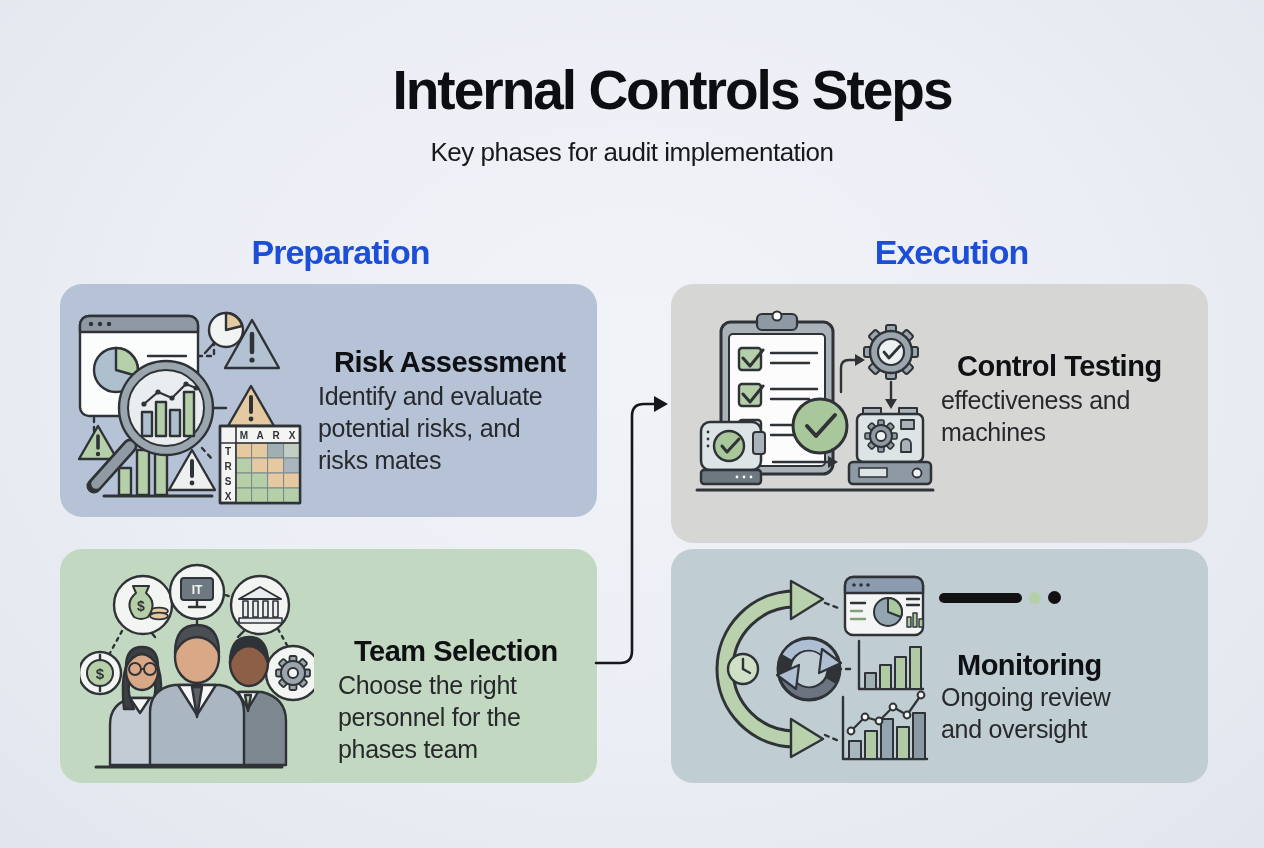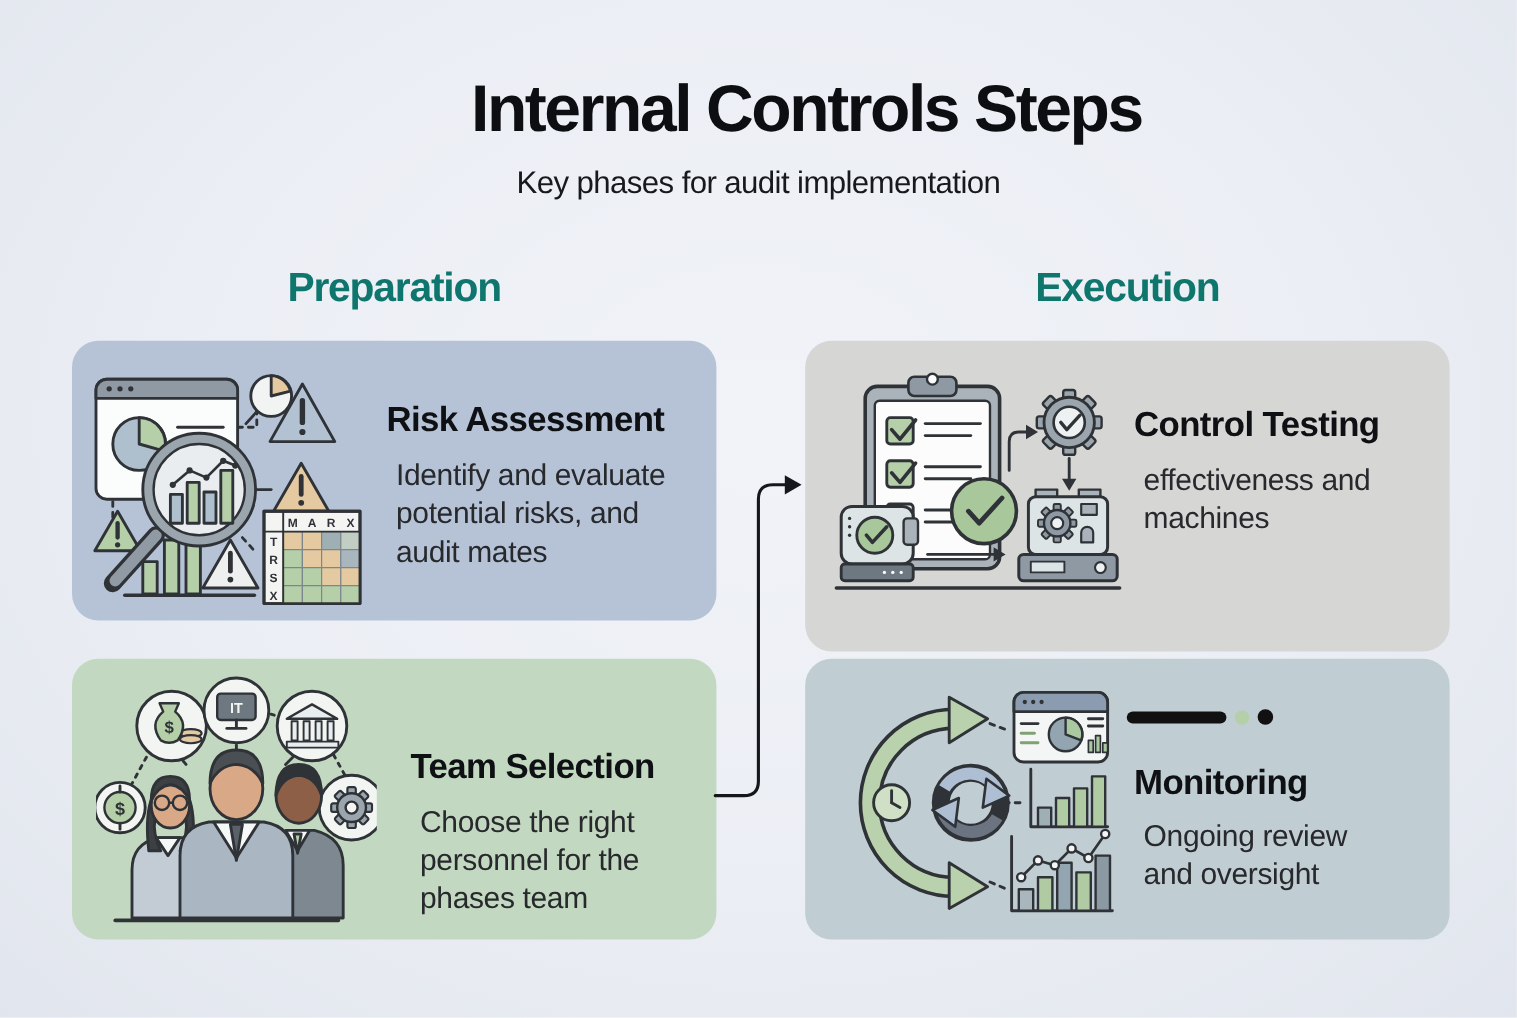--- a/index.html
+++ b/index.html
@@ -11,38 +11,38 @@
   }
   .page-title{
     position:absolute;top:58px;left:0;width:100%;margin:0;text-align:center;
     font-size:55px;font-weight:700;letter-spacing:-2px;color:#0c0e11;padding-left:40px;
   }
   .page-subtitle{
     position:absolute;top:137px;left:0;width:100%;text-align:center;
     font-size:26px;letter-spacing:-0.5px;color:#17191c;
   }
   .col-head{
-    position:absolute;top:221px;width:537px;text-align:center;margin:0;
-    font-size:34px;font-weight:700;letter-spacing:-1px;color:#0f766e;
+    position:absolute;top:221px;width:537px;text-align:center;margin:12px;
+    font-size:34px;font-weight:700;letter-spacing:-1px;color:#1d4ed8;
   }
   .col-head.prep{left:60px}
   .col-head.exec{left:671px}
   .card{position:absolute;width:537px;border-radius:22px;}
   .card.c1{left:60px;top:284px;height:233px}
   .card.c2{left:60px;top:549px;height:234px}
   .card.c3{left:671px;top:284px;height:259px}
   .card.c4{left:671px;top:549px;height:234px}
   .illus{position:absolute;}
   .c1 .illus{left:14px;top:14px}
   .c2 .illus{left:20px;top:10px}
   .c3 .illus{left:22px;top:22px}
   .c4 .illus{left:20px;top:20px}
-  .card h2{position:absolute;margin:4px;font-size:29px;font-weight:700;letter-spacing:-0.5px;color:#0e1013;}
+  .card h2{position:absolute;margin:16px;font-size:29px;font-weight:700;letter-spacing:-0.5px;color:#0e1013;}
   .card .desc{position:absolute;margin:0;font-size:25px;line-height:32px;letter-spacing:-0.3px;color:#27292c;}
-  .card .desc span{display:block;margin-left:12px;}
+  .card .desc span{display:block;}
   .c1 h2{left:258px;top:46px}   .c1 .desc{left:258px;top:96px}
   .c2 h2{left:278px;top:70px}   .c2 .desc{left:278px;top:120px}
   .c3 h2{left:270px;top:50px}   .c3 .desc{left:270px;top:100px}
   .c4 h2{left:270px;top:84px}   .c4 .desc{left:270px;top:132px}
   .decor{position:absolute;left:268px;top:42px;display:flex;align-items:center;gap:7px;}
   .decor .bar{width:83px;height:10px;border-radius:5px;}
   .decor .dot{border-radius:50%;}
   .decor .dot.green{width:12px;height:12px;}
   .decor .dot.black{width:13px;height:13px;}
   #connector{position:absolute;left:0;top:0;pointer-events:none;}
@@ -157,21 +157,21 @@
           <text x="154" y="187">S</text>
           <text x="154" y="202">X</text>
         </g>
       </g>
     </g>
   </svg>
   <h2>Risk Assessment</h2>
   <p class="desc">
     <span>Identify and evaluate</span>
     <span>potential risks, and</span>
-    <span>audit mates</span>
+    <span>risks mates</span>
   </p>
 </section>
 
 <section class="card c2" style="background: rgb(195, 216, 192);">
   <svg class="illus" width="234" height="224" viewBox="0 0 234 224">
     <g stroke="#2f3337" stroke-width="2.4" fill="none" stroke-linecap="round" stroke-linejoin="round">
 
       <g stroke-dasharray="3 5">
         <line x1="90" y1="38" x2="96" y2="36"></line>
         <line x1="138" y1="34" x2="152" y2="38"></line>

